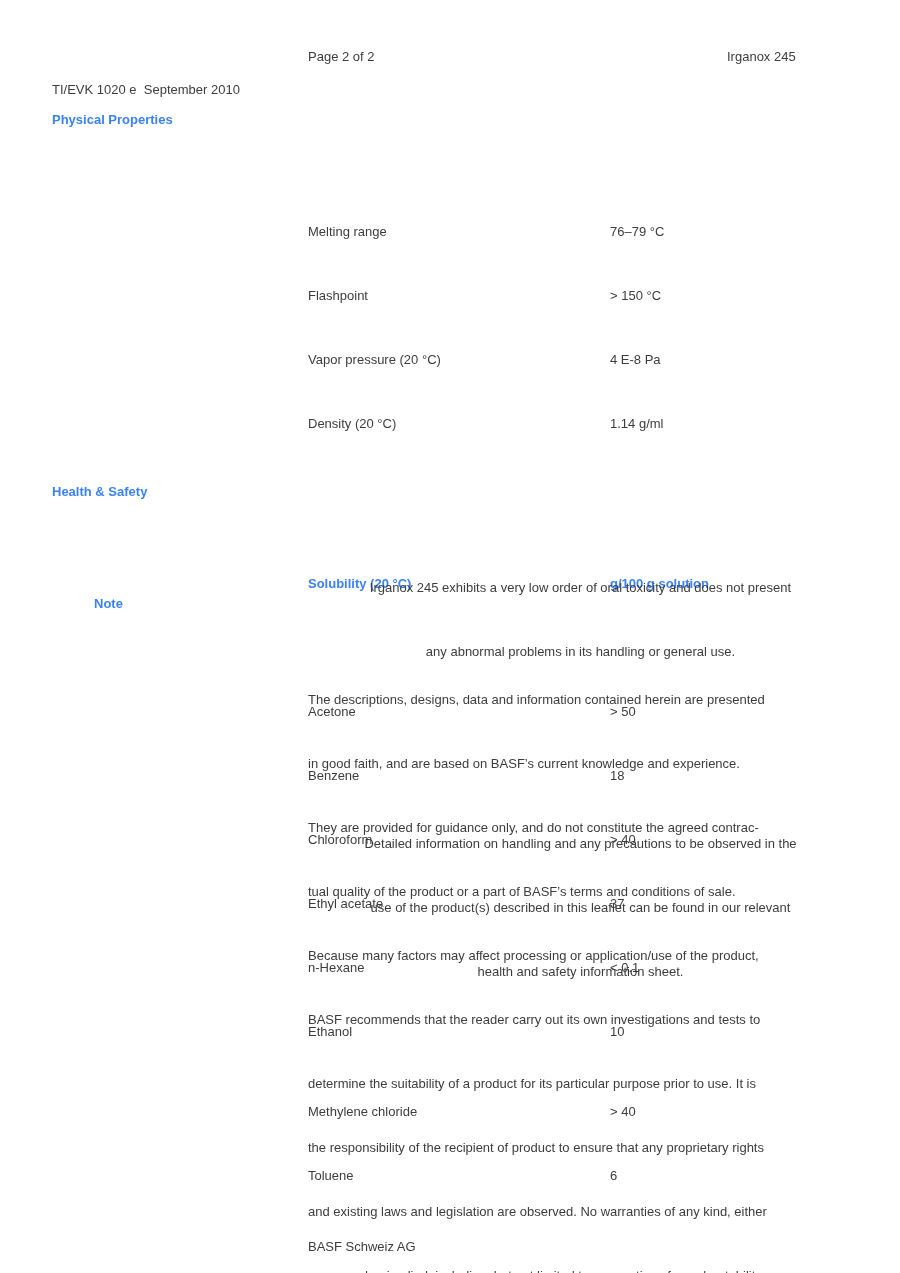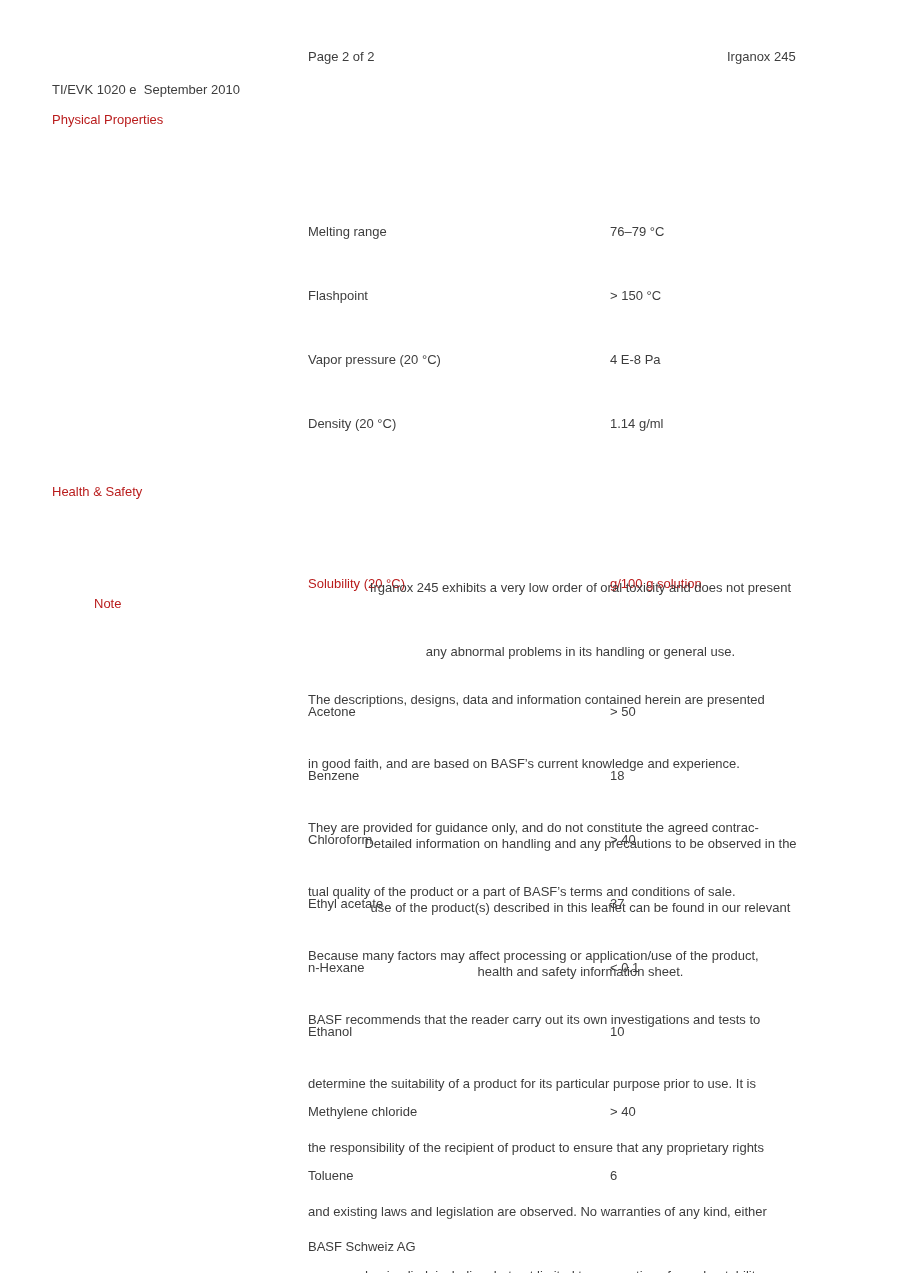--- a/index.html
+++ b/index.html
@@ -14,21 +14,21 @@
     line-height: 16px;
     color: #3d3d3d;
     overflow: hidden;
   }
   .abs { position: absolute; white-space: pre; }
   .col { position: absolute; white-space: pre; }
   .row { display: flex; align-items: center; }
   .row .n { width: 302px; flex: 0 0 302px; }
   .row .v { flex: 1 1 auto; }
   .ln { white-space: pre; }
-  .bold { font-weight: 400; color: #b91c1c; }
+  .bold { font-weight: 700; color: #3b82f6; }
   .spacer { height: 16px; }
 </style>
 </head>
 <body>
 
 <div class="page">
 
   <div class="abs" style="left:52px; top:66px;margin-top:16px;">TI/EVK 1020 e  September 2010</div>
   <div class="abs" style="left:308px; top:49px;">Page 2 of 2</div>
   <div class="abs" style="left:727px; top:49px;">Irganox 245</div>

